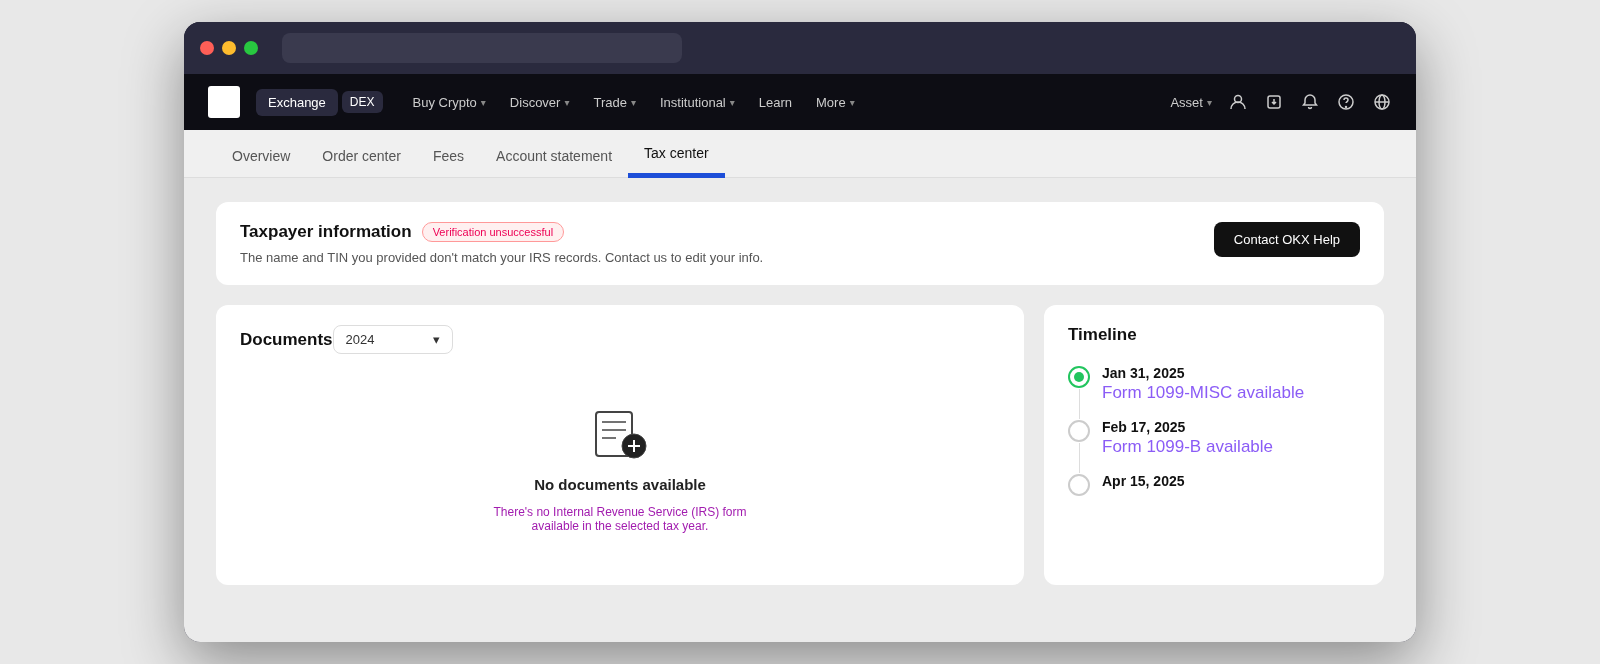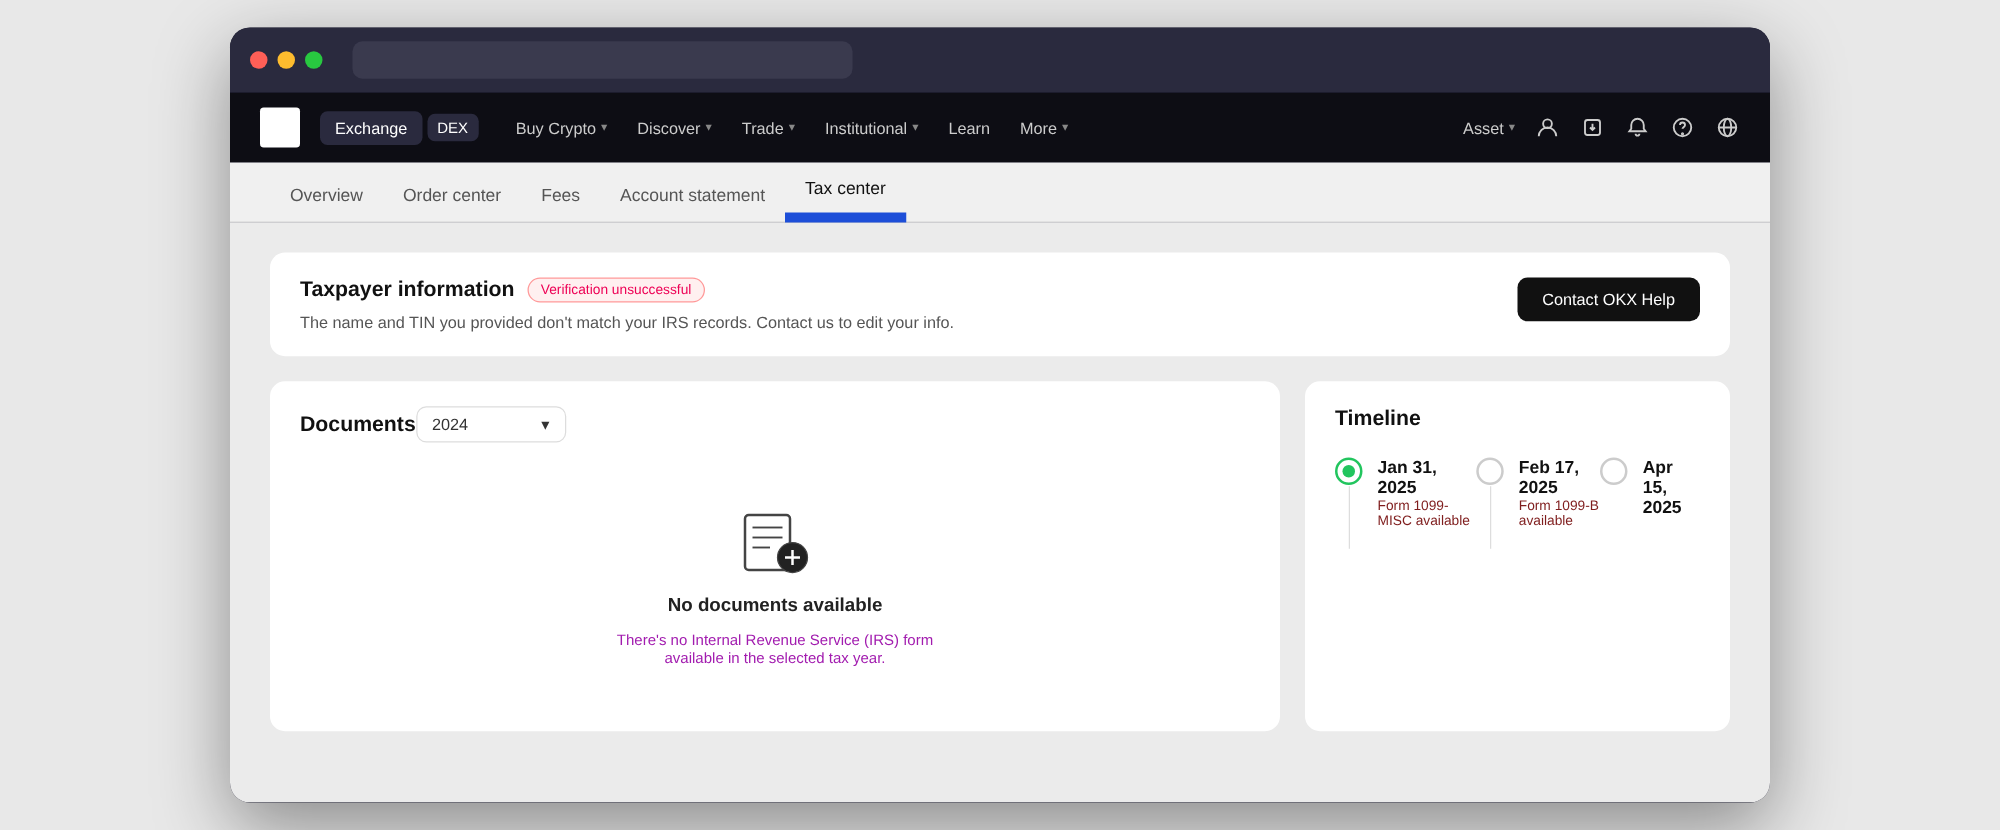--- a/index.html
+++ b/index.html
@@ -154,21 +154,21 @@
     .sub-nav-item {
       padding: 12px 16px;
       font-size: 14px;
       color: #555;
       cursor: pointer;
       border-bottom: 2px solid transparent;
       margin-bottom: -1px;
     }
     .sub-nav-item.active {
       color: #111;
-      border-bottom: 8px solid #1d4ed8;
+      border-bottom: 5px solid #1d4ed8;
       font-weight: 500;
     }
     
     .main-content {
       background: #ebebeb;
       height: calc(568px - 48px - 56px);
       overflow: hidden;
       padding: 24px 32px;
     }
     
@@ -285,21 +285,21 @@
       width: 340px;
     }
     .timeline-title {
       font-size: 17px;
       font-weight: 700;
       color: #111;
       margin-bottom: 20px;
     }
     .timeline-items {
       display: flex;
-      flex-direction: row;
+      flex-direction: column;
       gap: 0;
       justify-content: space-between;
     }
     .timeline-item {
       display: flex;
       gap: 12px;
       padding-bottom: 16px;
       position: relative;
     }
     .timeline-item:not(:last-child)::after {
@@ -336,22 +336,22 @@
     .timeline-dot.inactive {
       border-color: #ccc;
     }
     .timeline-info {}
     .timeline-date {
       font-size: 14px;
       font-weight: 600;
       color: #111;
     }
     .timeline-label {
-      font-size: 11px;
-      color: #7f1d1d;
+      font-size: 17px;
+      color: #8b5cf6;
       margin-top: 2px;
     }
   </style>
 </head>
 <body>
 
 <div class="browser-window">
 
   <div class="browser-chrome">
     <div class="traffic-lights">

